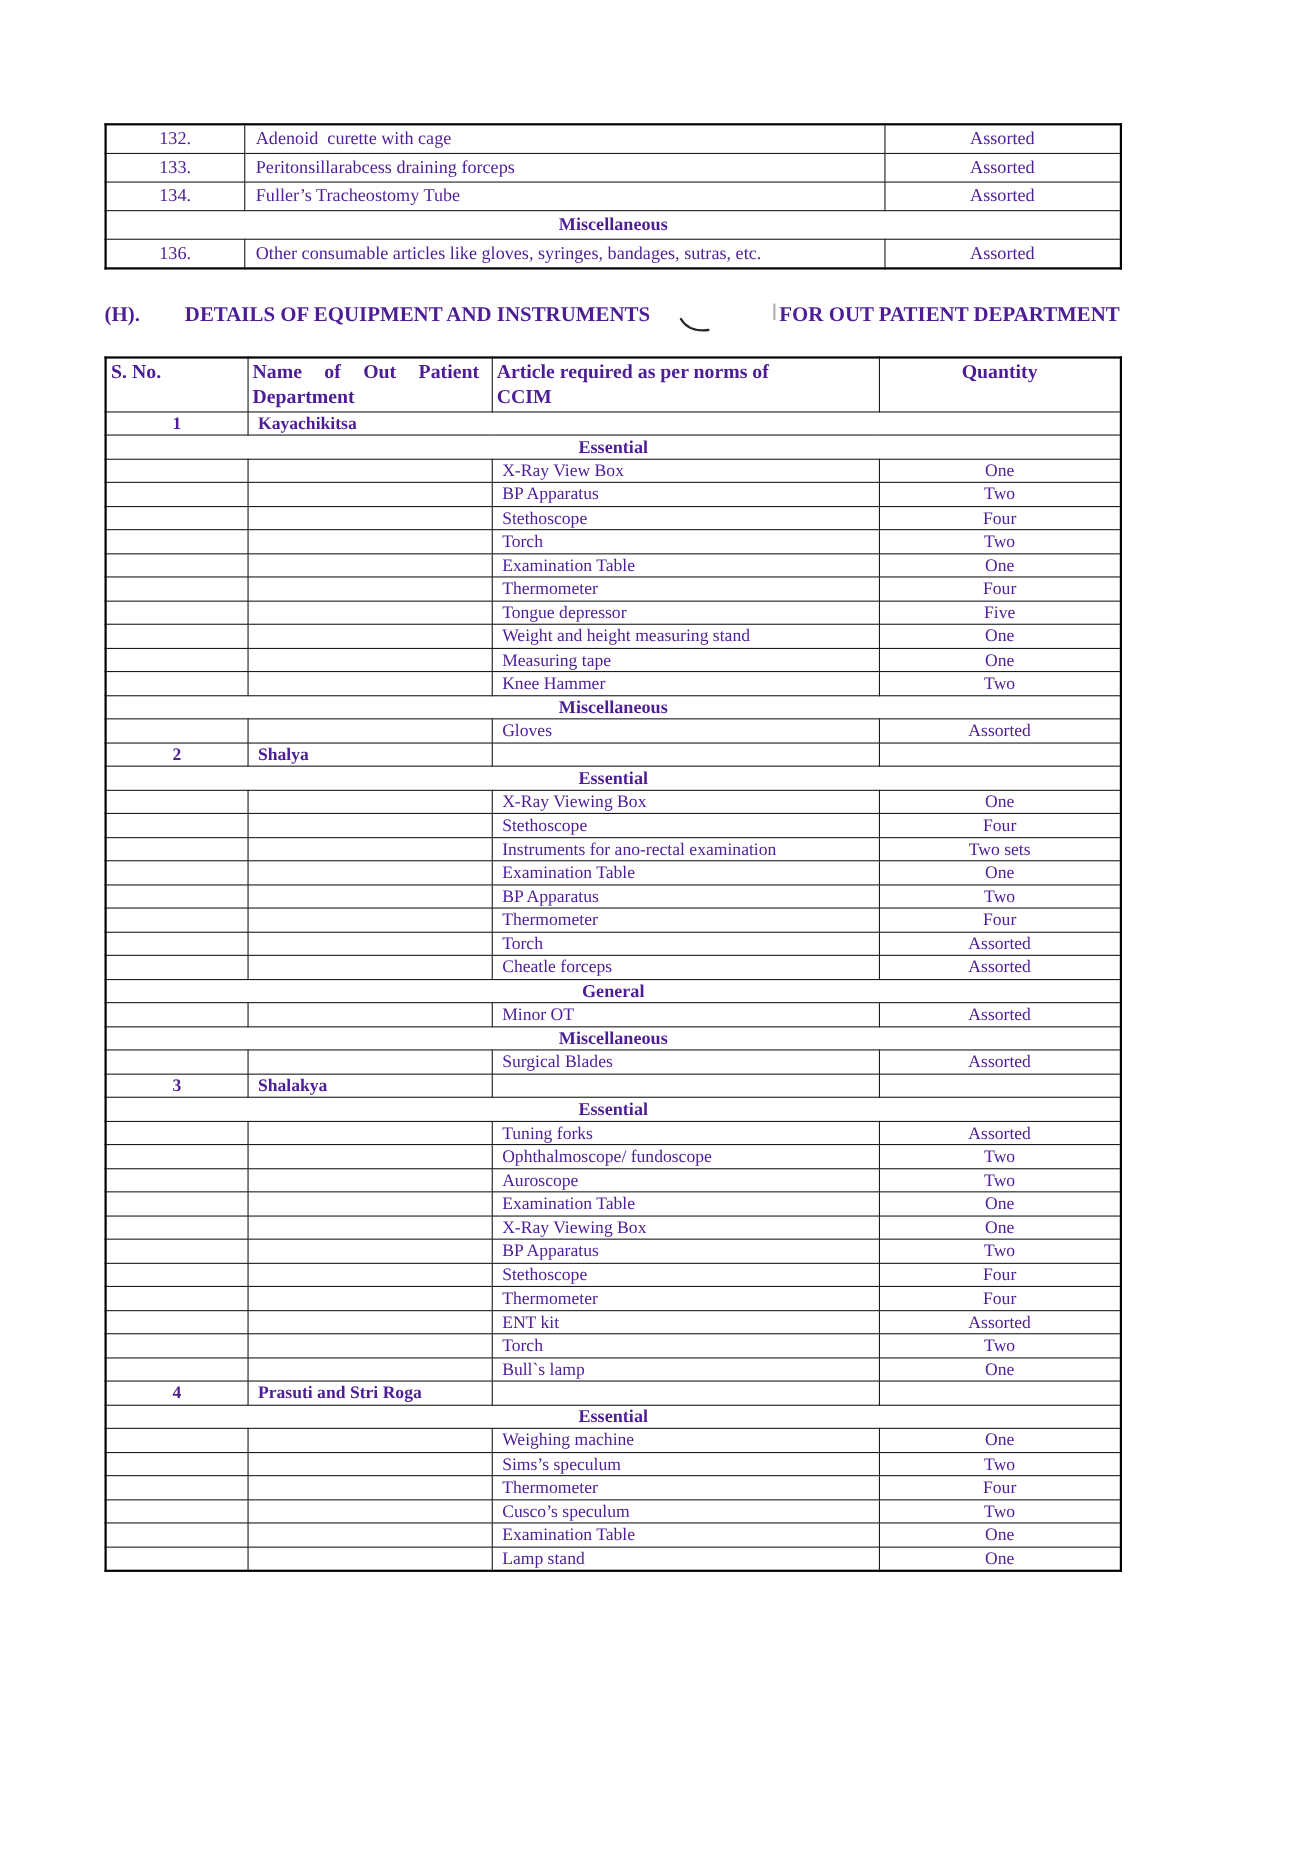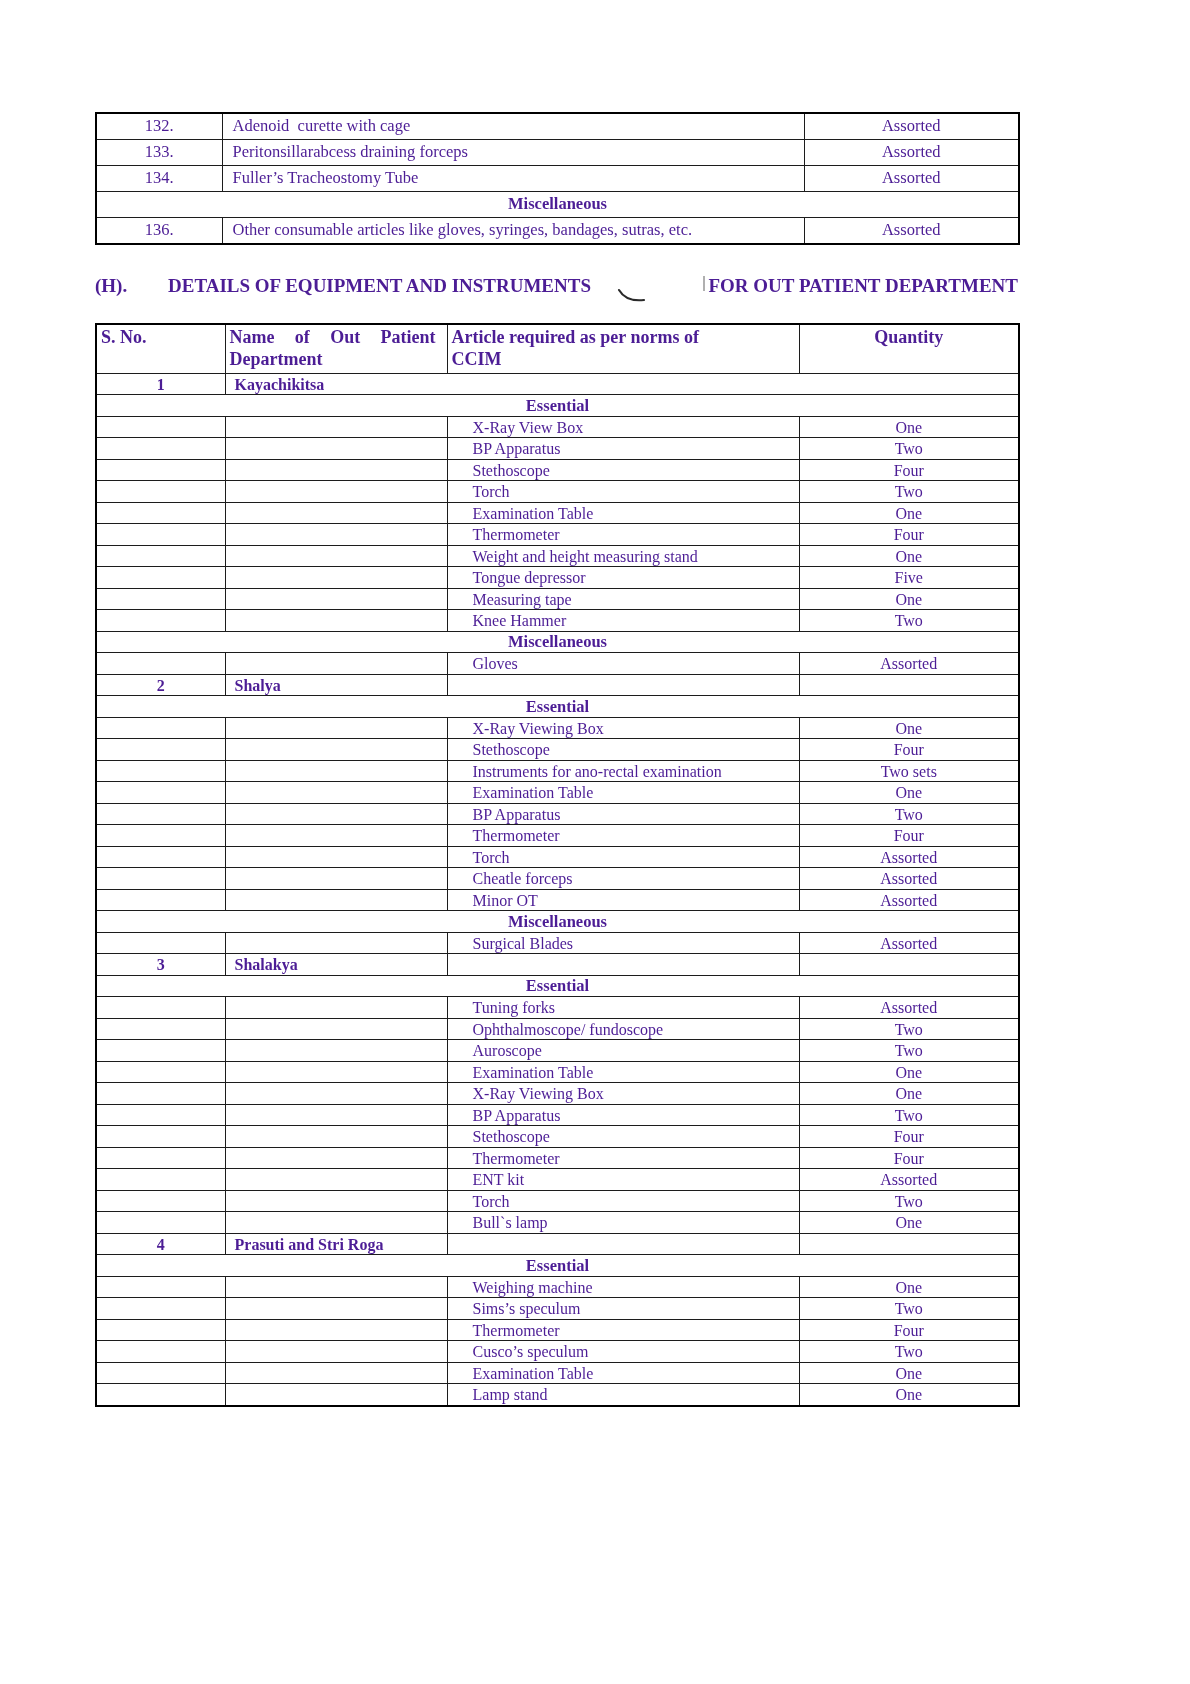--- a/index.html
+++ b/index.html
@@ -46,21 +46,21 @@
     font-size:18px;font-weight:bold;text-align:left;
     vertical-align:top;padding:2px 4px;height:38px;line-height:1.22;
   }
   .main-table th.name-h{text-align:justify;}
   .main-table th.qty-h{text-align:center;}
   .main-table th .wrap{display:inline-block;max-width:282px;text-align:inherit;}
   .main-table th.name-h .wrap{max-width:206px;text-align:justify;text-align-last:left;}
   .main-table td{height:20.5px;font-size:16px;line-height:1.2;padding:0 8px;}
   .main-table td.sno{text-align:center;font-weight:bold;padding:0 2px;}
   .main-table td.dept-name{font-weight:bold;padding-left:9px;}
-  .main-table td.article{padding-left:25px;white-space:pre-wrap;}
+  .main-table td.article{padding-left:9px;white-space:pre-wrap;}
   .main-table td.qty{text-align:center;margin-top:48px;}
   .main-table td.section{font-size:16.5px;}
 </style>
 </head>
 <body>
 
 <div class="page">
   <div class="content">
 
     <table class="doc-table top-table">
@@ -163,28 +163,28 @@
           </tr>
           <tr>
             <td class="sno"></td>
             <td class="dept-name"></td>
             <td class="article">Thermometer</td>
             <td class="qty">Four</td>
           </tr>
           <tr>
             <td class="sno"></td>
             <td class="dept-name"></td>
-            <td class="article">Weight and height measuring stand</td>
-            <td class="qty">One</td>
-          </tr>
-          <tr>
-            <td class="sno"></td>
-            <td class="dept-name"></td>
             <td class="article">Tongue depressor</td>
             <td class="qty">Five</td>
+          </tr>
+          <tr>
+            <td class="sno"></td>
+            <td class="dept-name"></td>
+            <td class="article">Weight and height measuring stand</td>
+            <td class="qty">One</td>
           </tr>
           <tr>
             <td class="sno"></td>
             <td class="dept-name"></td>
             <td class="article">Measuring tape</td>
             <td class="qty">One</td>
           </tr>
           <tr>
             <td class="sno"></td>
             <td class="dept-name"></td>
@@ -251,20 +251,23 @@
             <td class="article">Torch</td>
             <td class="qty">Assorted</td>
           </tr>
           <tr>
             <td class="sno"></td>
             <td class="dept-name"></td>
             <td class="article">Cheatle forceps</td>
             <td class="qty">Assorted</td>
           </tr>
           <tr>
+            <td class="section" colspan="4">General</td>
+          </tr>
+          <tr>
             <td class="sno"></td>
             <td class="dept-name"></td>
             <td class="article">Minor OT</td>
             <td class="qty">Assorted</td>
           </tr>
           <tr>
             <td class="section" colspan="4">Miscellaneous</td>
           </tr>
           <tr>
             <td class="sno"></td>

